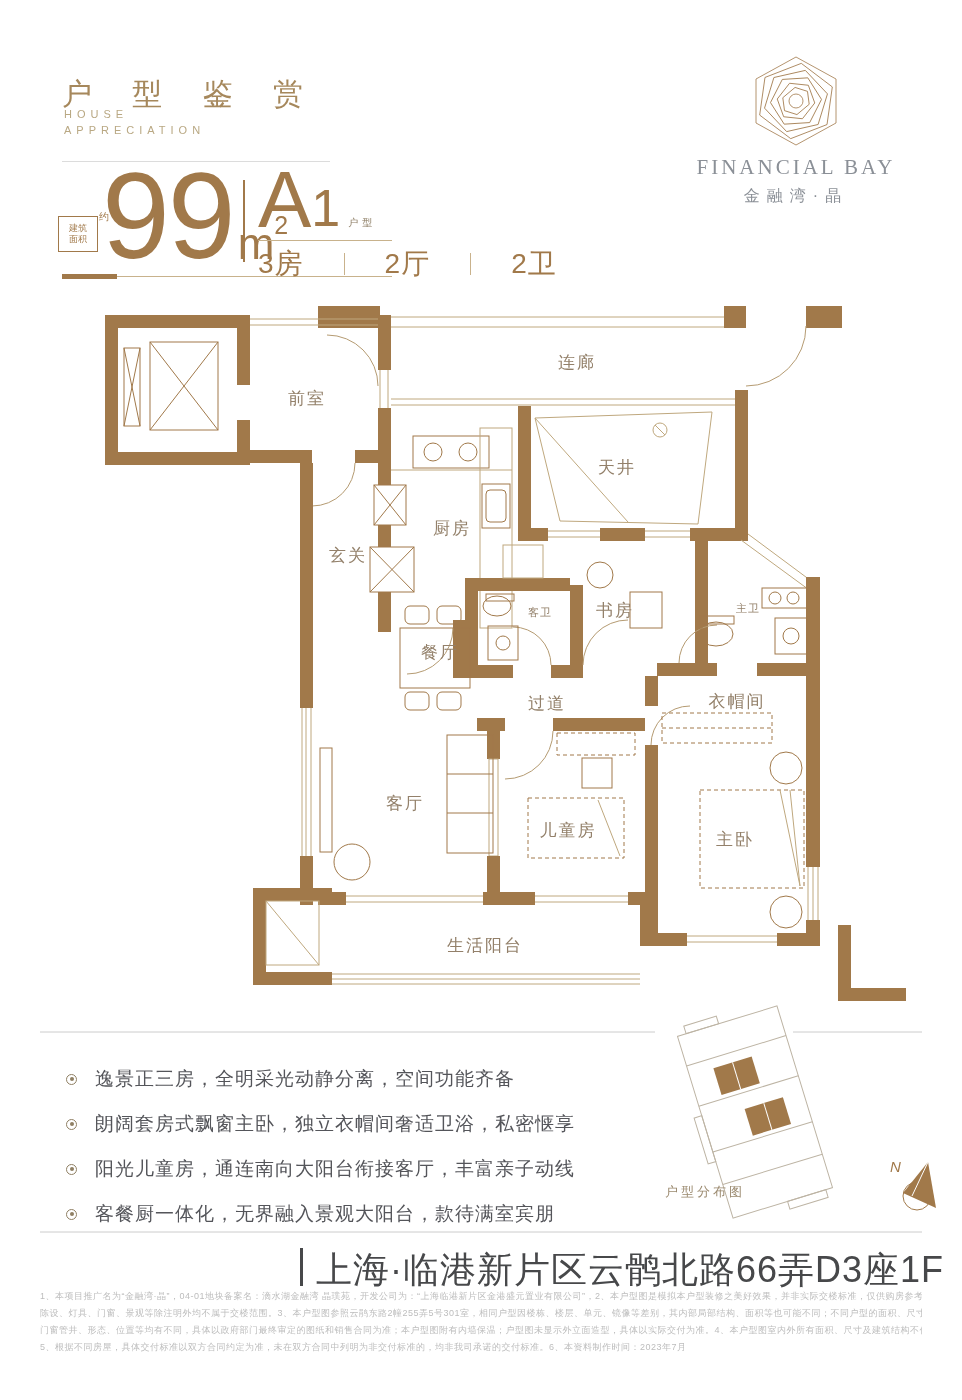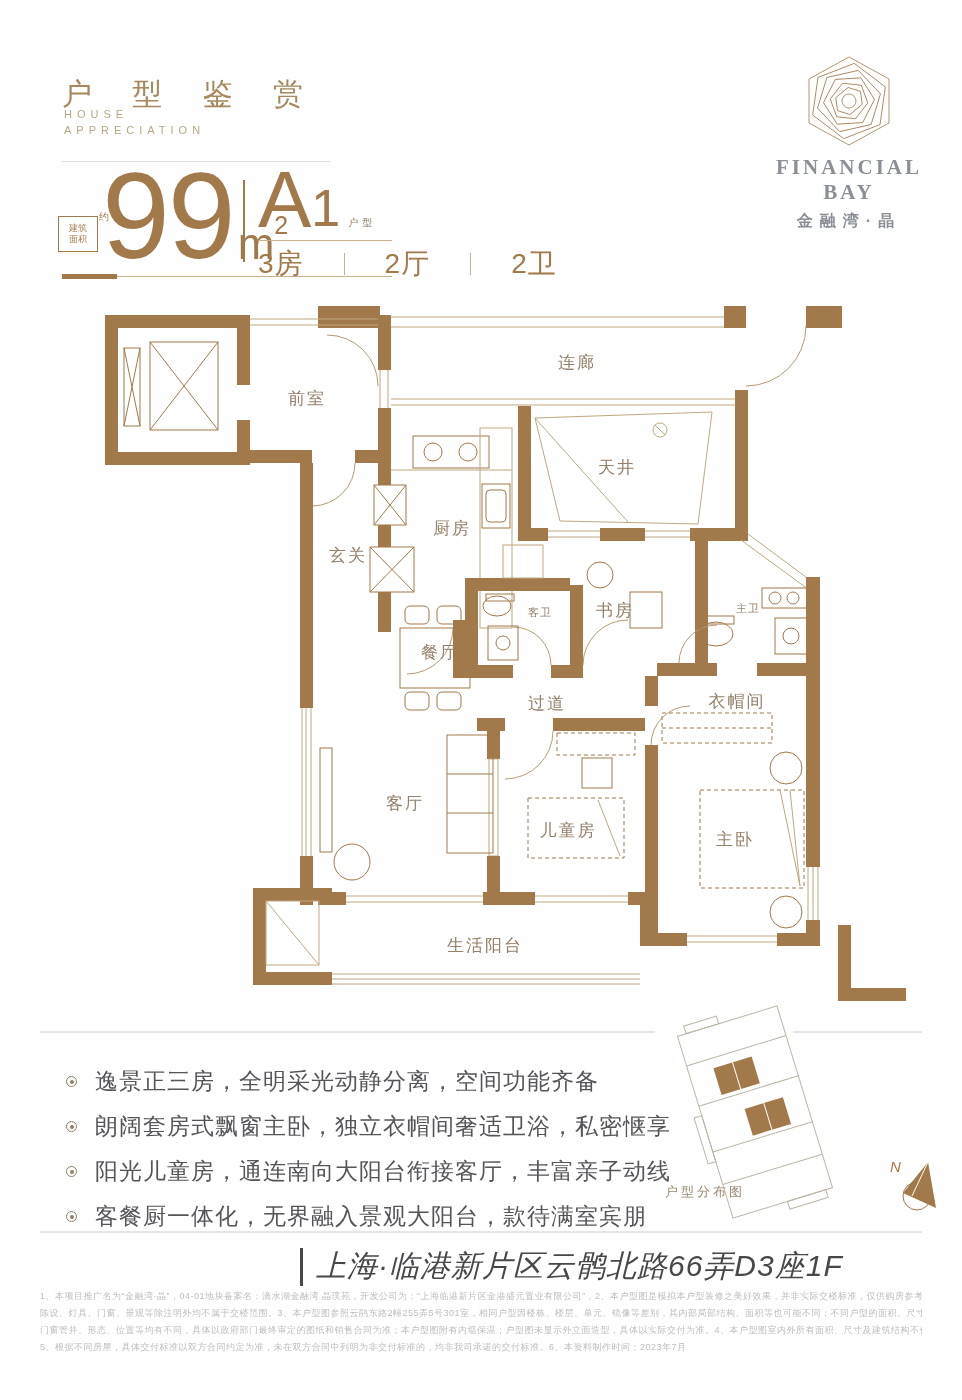--- a/index.html
+++ b/index.html
@@ -6,21 +6,21 @@
   body{width:962px;height:1400px;position:relative;overflow:hidden;
        font-family:"Liberation Sans","DejaVu Sans",sans-serif;}
   .abs{position:absolute;}
 
   
   .hdr-title{left:62px;top:74px;font-size:30px;color:#a6885c;letter-spacing:16px;font-weight:400;}
   .hdr-sub{left:64px;font-size:11px;color:#b9a883;letter-spacing:5px;}
   .hdr-line{left:62px;top:161px;width:268px;height:1px;background:#dcdcdc;}
 
   
-  .brand{left:749px;top:55px;width:200px;text-align:center;font-weight:bold;}
+  .brand{left:696px;top:55px;width:200px;text-align:center;}
   .brand .en{font-family:"Liberation Serif","DejaVu Serif",serif;font-size:21px;color:#8b9097;letter-spacing:3px;margin-top:8px;}
   .brand .cn{font-size:16px;color:#8b9097;letter-spacing:7px;margin-top:6px;}
 
   
   .area-wrap{left:58px;top:168px;display:flex;align-items:flex-end;}
   .area-note{width:40px;height:36px;border:1px solid #a1794a;color:#a1794a;
              font-size:9px;line-height:11px;text-align:center;padding-top:6px;box-sizing:border-box;
              position:relative;top:-12px;margin-right:4px;}
   .area-note .yue{position:absolute;right:-12px;top:-6px;font-size:10px;}
   .area-num{font-size:122px;line-height:96px;color:#a1794a;letter-spacing:-2px;}
@@ -40,29 +40,29 @@
 
   
   .room-label{position:absolute;transform:translate(-50%,-50%);font-size:17px;color:#93806a;
               letter-spacing:2px;white-space:nowrap;}
   .room-label.sm{font-size:11px;letter-spacing:1px;}
 
   
   .hl-item{left:66px;display:flex;align-items:center;}
   .hl-bullet{width:9px;height:9px;border:1px solid #8f7f63;border-radius:50%;position:relative;flex:0 0 auto;}
   .hl-bullet::after{content:"";position:absolute;left:2.5px;top:2.5px;right:2.5px;bottom:2.5px;background:#8f7f63;border-radius:50%;}
-  .hl-text{font-size:23px;color:#54555a;letter-spacing:1px;margin-left:18px;white-space:nowrap;}
+  .hl-text{font-size:19px;color:#54555a;letter-spacing:1px;margin-left:18px;white-space:nowrap;}
 
   
   .sitemap-caption{left:665px;top:1183px;font-size:13px;color:#9b8a6f;letter-spacing:3px;}
   .compass-n{left:890px;top:1158px;font-size:15px;color:#a1794a;font-style:italic;}
 
   
   .addr-bar{left:300px;top:1248px;width:3px;height:38px;background:#47484a;}
-  .addr-text{left:316px;top:1246px;font-size:30px;color:#47484a;letter-spacing:1px;white-space:nowrap;font-style:italic;}
+  .addr-text{left:316px;top:1246px;font-size:36px;color:#47484a;letter-spacing:1px;white-space:nowrap;}
 
   
   .fine{left:40px;width:882px;font-size:9px;color:#bdbdbd;white-space:nowrap;overflow:hidden;letter-spacing:0.5px;}
 </style>
 </head>
 <body>
 
 <svg class="abs" style="left:0;top:0" width="962" height="1400" viewBox="0 0 962 1400">
   <style>
     .w{fill:#a1794a;}

